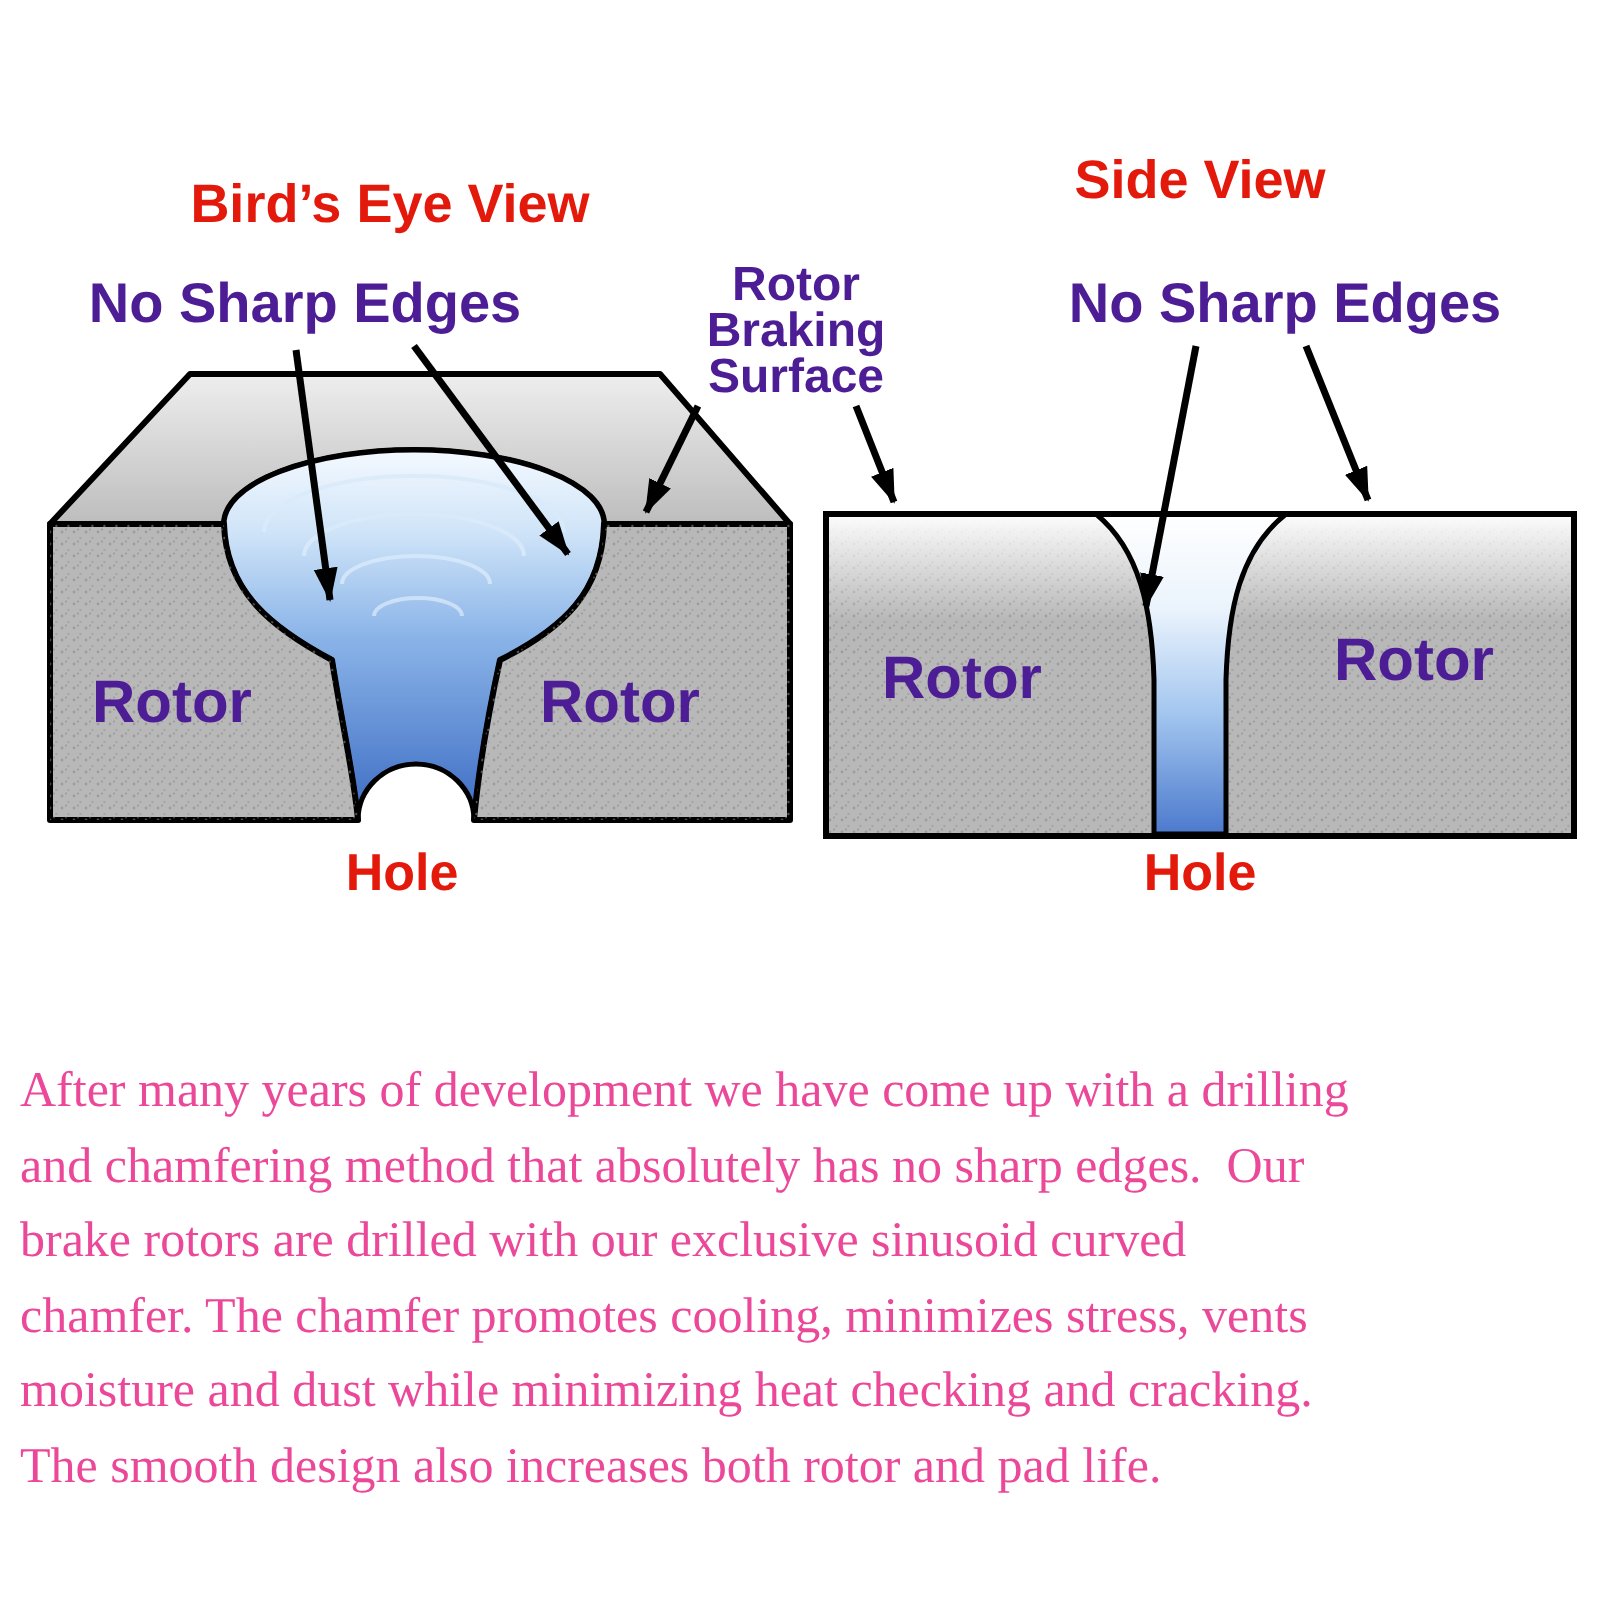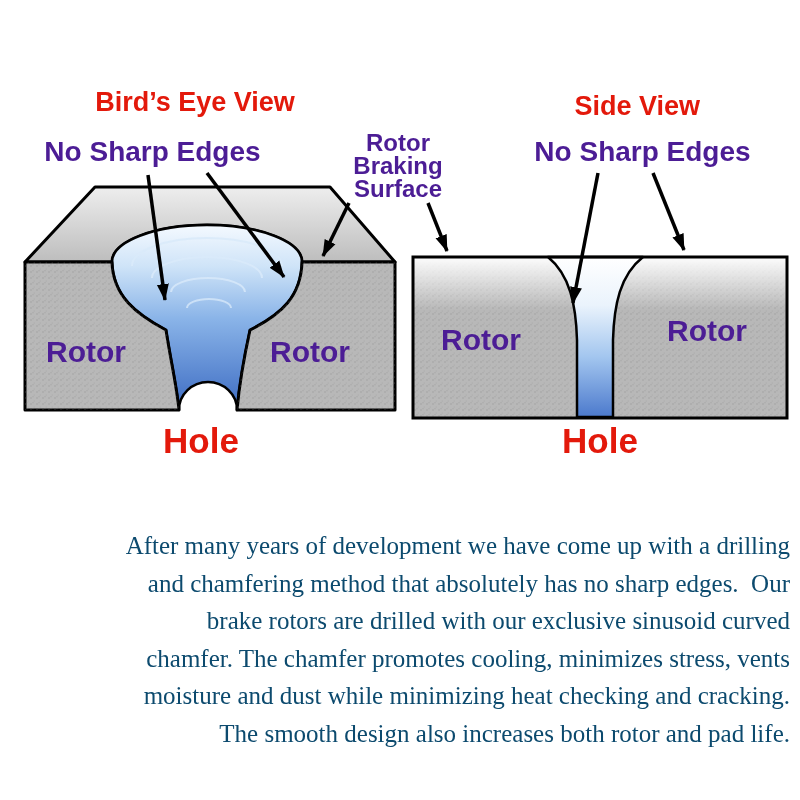--- a/index.html
+++ b/index.html
@@ -7,36 +7,36 @@
     position:relative; width:800px; height:800px; background:#ffffff;
     overflow:hidden; font-family:"Liberation Sans", sans-serif;
   }
   svg { position:absolute; left:0; top:0; }
   .t {
     position:absolute; font-family:"Liberation Sans", sans-serif;
     font-weight:bold; text-align:center; color:#4c1d95; line-height:1.05;
   }
   .red { color:#e3190b; }
   #bird-title { left:75px;  top:88px;  width:240px; font-size:27px; }
-  #side-title { left:500px; top:92px;  width:200px; font-size:27px;text-align:right; }
+  #side-title { left:500px; top:76px;  width:200px; font-size:27px; }
   #nse-left   { left:25px;  top:137px; width:255px; font-size:28px; }
   #nse-right  { left:515px; top:137px; width:255px; font-size:28px; }
   #rbs        { left:328px; top:131px; width:140px; font-size:24px; line-height:23px; white-space:pre-line; }
   .rotor-label { width:100px; font-size:30px; }
   #rotor-bev-l { left:36px;  top:336px; }
   #rotor-bev-r { left:260px; top:336px; }
   #rotor-sv-l  { left:431px; top:324px; }
   #rotor-sv-r  { left:657px; top:315px; }
-  .hole-label  { width:100px; font-size:35px; }
+  .hole-label  { width:100px; font-size:26px; }
   #hole-l { left:151px; top:423px; }
   #hole-r { left:550px; top:423px; }
   #para {
     position:absolute; left:10px; top:527px; width:780px;
     font-family:"Liberation Serif", serif; font-size:25px;
-    line-height:37.5px; text-align:right; color:#0c4a6e;
+    line-height:37.5px; text-align:left; color:#ec4899;
     white-space:pre-wrap;
   }
 </style>
 </head>
 <body>
 
 <div class="stage">
 
   <svg width="800" height="470" viewBox="0 0 800 470">
     <defs>

